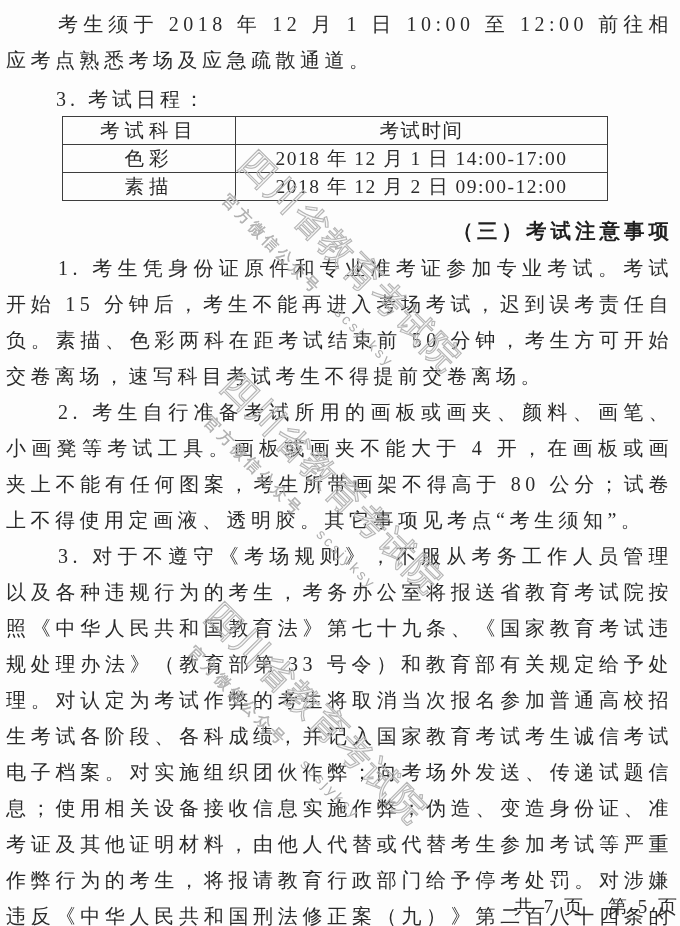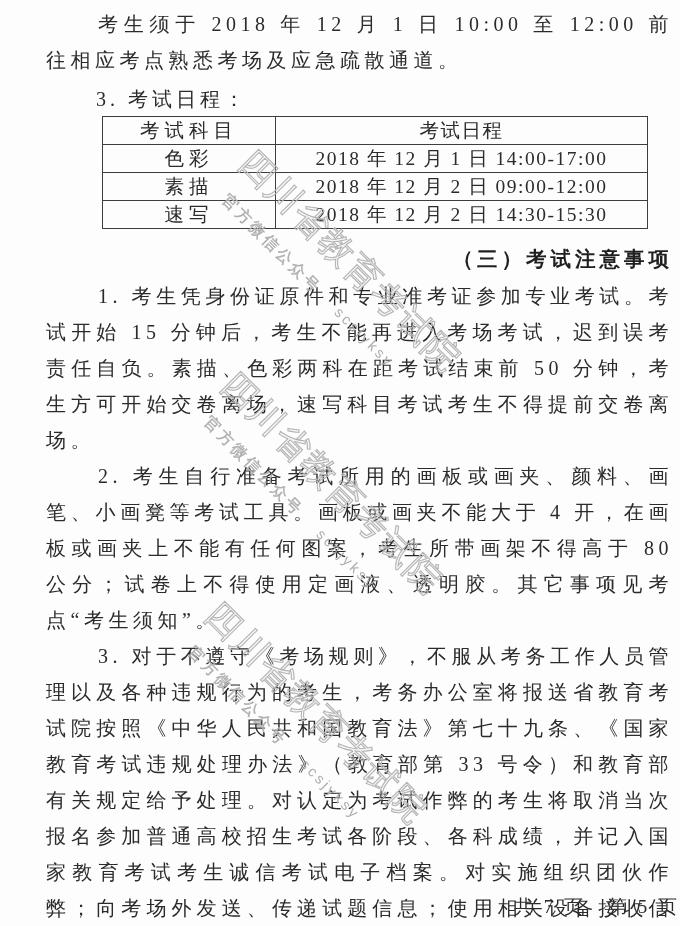--- a/index.html
+++ b/index.html
@@ -16,21 +16,20 @@
     width: 680px;
     height: 926px;
     overflow: hidden;
   }
   
   .content {
     position: absolute;
     inset: 0;
     padding: 6px 7px 0 6px;
     z-index: 1;
-    margin-left: 40px;
   }
   .body-p {
     font-size: 20px;
     line-height: 36px;
     letter-spacing: 4.5px;
     text-align: justify;
     text-indent: 52px;
     color: #2b2b2b;
   }
   .schedule-label {
@@ -144,33 +143,29 @@
   <div class="content">
 
     <p class="body-p">考生须于 2018 年 12 月 1 日 10:00 至 12:00 前往相应考点熟悉考场及应急疏散通道。</p>
 
     <div class="schedule-label">3. 考试日程：</div>
 
     <table class="sched">
       <tbody>
         <tr>
           <td class="c-subj">考试科目</td>
-          <td class="c-time">考试日程</td>
+          <td class="c-time">考试时间</td>
         </tr>
         <tr>
           <td class="c-subj">色彩</td>
           <td class="c-time">2018 年 12 月 1 日 14:00-17:00</td>
         </tr>
         <tr>
           <td class="c-subj">素描</td>
           <td class="c-time">2018 年 12 月 2 日 09:00-12:00</td>
-        </tr>
-        <tr>
-          <td class="c-subj">速写</td>
-          <td class="c-time">2018 年 12 月 2 日 14:30-15:30</td>
         </tr>
       </tbody>
     </table>
 
     <div class="section-heading">（三）考试注意事项</div>
 
     <p class="body-p">1. 考生凭身份证原件和专业准考证参加专业考试。考试开始 15 分钟后，考生不能再进入考场考试，迟到误考责任自负。素描、色彩两科在距考试结束前 50 分钟，考生方可开始交卷离场，速写科目考试考生不得提前交卷离场。</p>
     <p class="body-p">2. 考生自行准备考试所用的画板或画夹、颜料、画笔、小画凳等考试工具。画板或画夹不能大于 4 开，在画板或画夹上不能有任何图案，考生所带画架不得高于 80 公分；试卷上不得使用定画液、透明胶。其它事项见考点“考生须知”。</p>
     <p class="body-p">3. 对于不遵守《考场规则》，不服从考务工作人员管理以及各种违规行为的考生，考务办公室将报送省教育考试院按照《中华人民共和国教育法》第七十九条、《国家教育考试违规处理办法》（教育部第 33 号令）和教育部有关规定给予处理。对认定为考试作弊的考生将取消当次报名参加普通高校招生考试各阶段、各科成绩，并记入国家教育考试考生诚信考试电子档案。对实施组织团伙作弊；向考场外发送、传递试题信息；使用相关设备接收信息实施作弊；伪造、变造身份证、准考证及其他证明材料，由他人代替或代替考生参加考试等严重作弊行为的考生，将报请教育行政部门给予停考处罚。对涉嫌违反《中华人民共和国刑法修正案（九）》第二百八十四条的行为，考务办公室将移送当地公安机关处理。</p>
 

